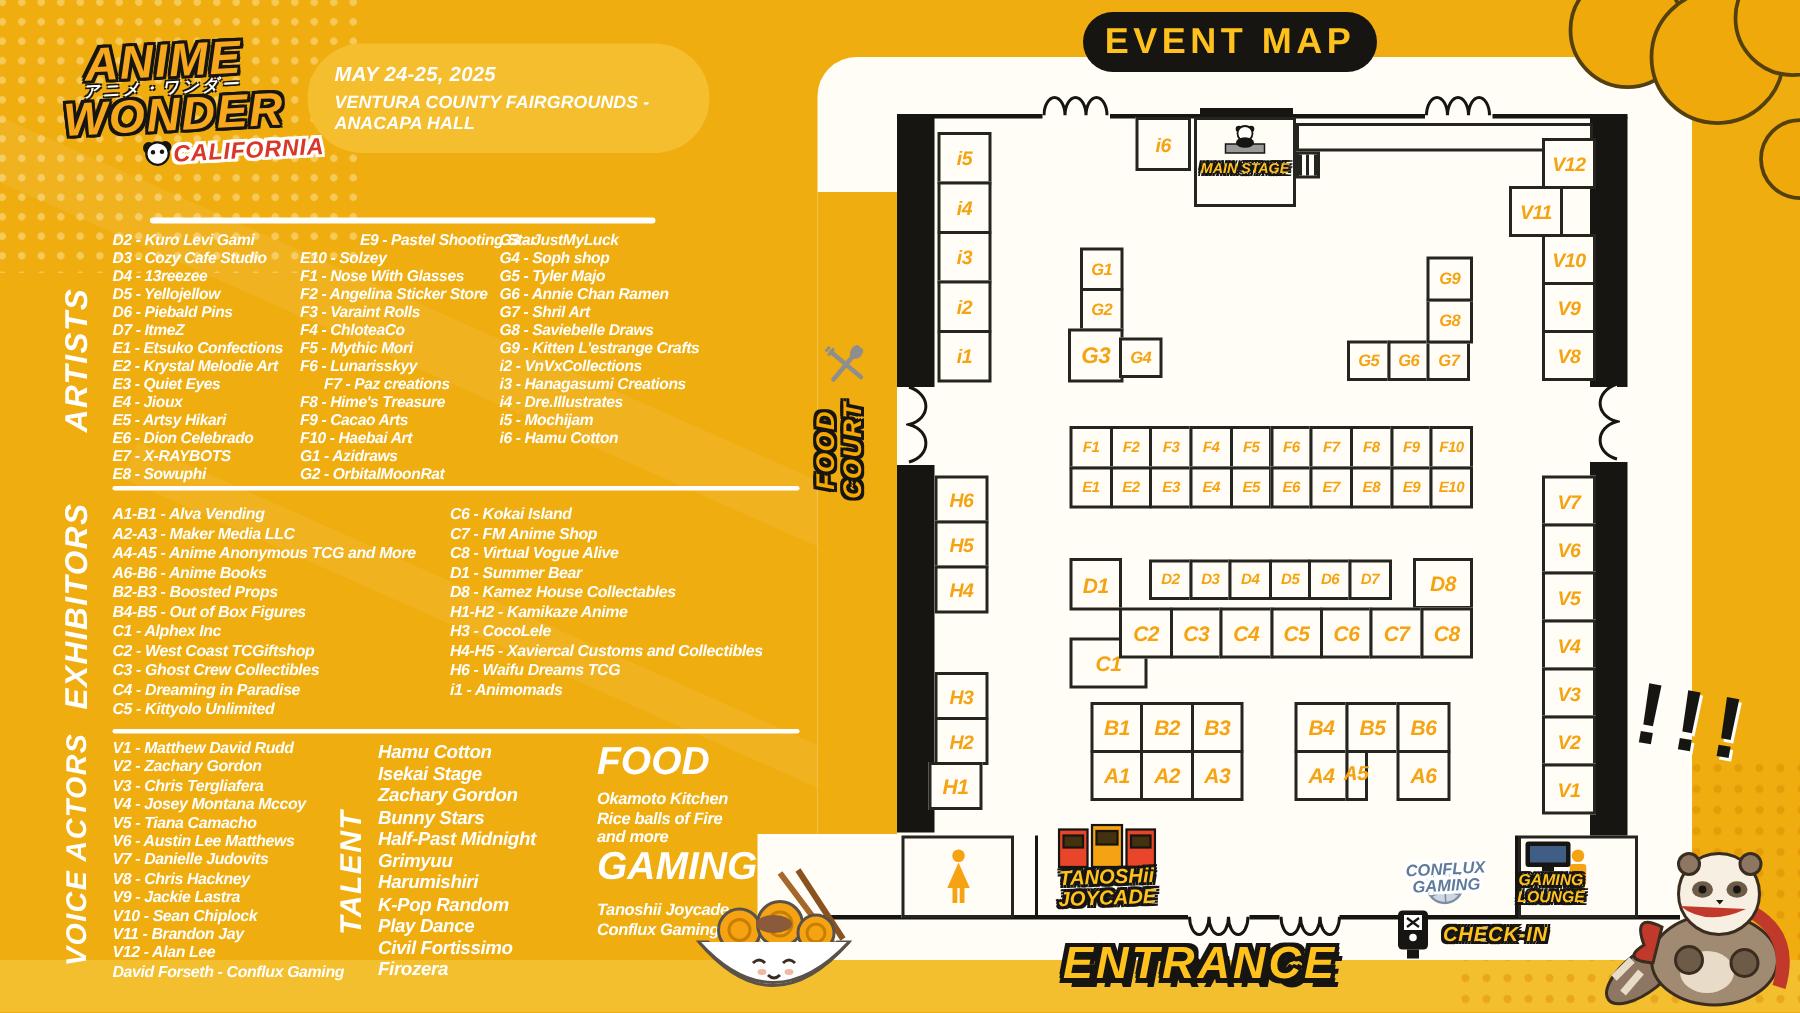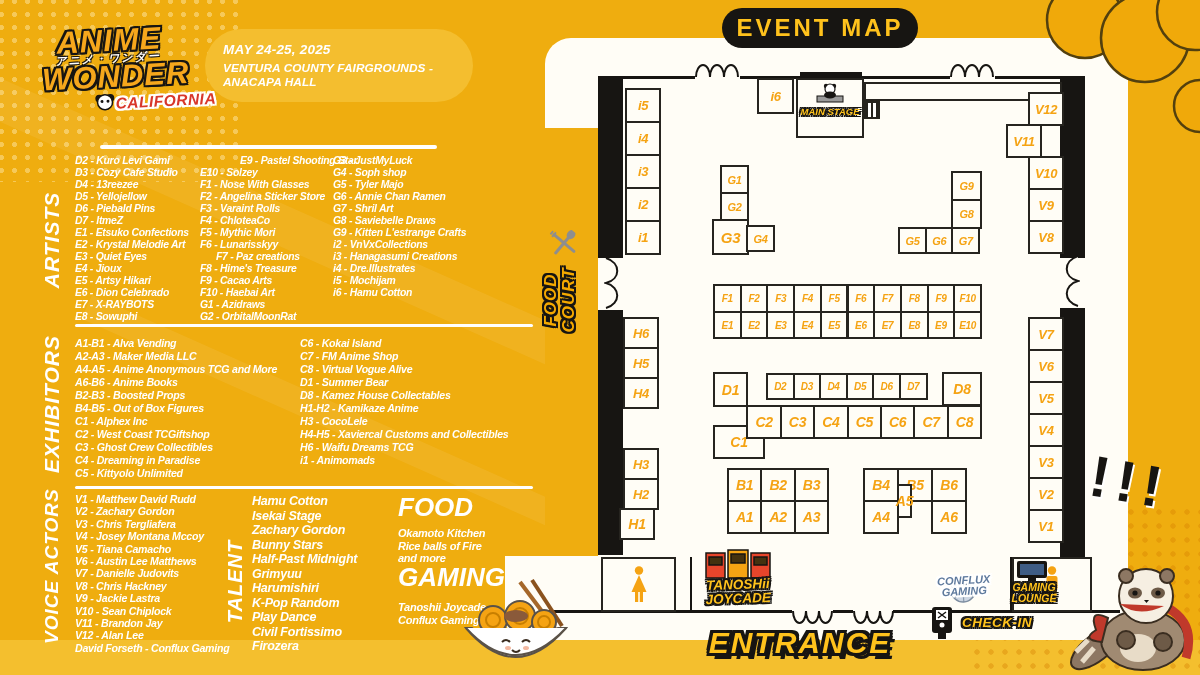--- a/index.html
+++ b/index.html
@@ -319,21 +319,21 @@
       <div class="booth" style="left: 727px; top: 468px; width: 35.4px; height: 34px; font-size: 14px;">B1</div>
       <div class="booth" style="left: 760.4px; top: 468px; width: 35.4px; height: 34px; font-size: 14px;">B2</div>
       <div class="booth" style="left: 793.8px; top: 468px; width: 35.4px; height: 34px; font-size: 14px;">B3</div>
       <div class="booth" style="left: 727px; top: 500px; width: 35.4px; height: 34px; font-size: 14px;">A1</div>
       <div class="booth" style="left: 760.4px; top: 500px; width: 35.4px; height: 34px; font-size: 14px;">A2</div>
       <div class="booth" style="left: 793.8px; top: 500px; width: 35.4px; height: 34px; font-size: 14px;">A3</div>
       <div class="booth" style="left: 863px; top: 468px; width: 36px; height: 34px; font-size: 14px;">B4</div>
       <div class="booth" style="left: 897px; top: 468px; width: 36px; height: 34px; font-size: 14px;">B5</div>
       <div class="booth" style="left: 931px; top: 468px; width: 36px; height: 34px; font-size: 14px;">B6</div>
       <div class="booth" style="left: 863px; top: 500px; width: 36px; height: 34px; font-size: 14px;">A4</div>
-      <div class="booth" style="left: 897px; top: 484px; width: 15px; height: 34px; font-size: 14px;">A5</div>
+      <div class="booth" style="left: 897px; top: 500px; width: 15px; height: 34px; font-size: 14px; font-family: Liberation Mono, monospace;">A5</div>
       <div class="booth" style="left: 931px; top: 500px; width: 36px; height: 34px; font-size: 14px;">A6</div>
     </div>
 
 
   <svg class="abs" style="left:547px;top:228px;transform:rotate(40deg);" width="34" height="30" viewBox="0 0 34 30">
     <g stroke="#8e8e8e" stroke-width="3" stroke-linecap="round">
       <line x1="4" y1="15" x2="30" y2="15"></line>
       <line x1="17" y1="2" x2="17" y2="28"></line>
     </g>
     <ellipse cx="17" cy="4" rx="4" ry="5" fill="#8e8e8e"></ellipse>

